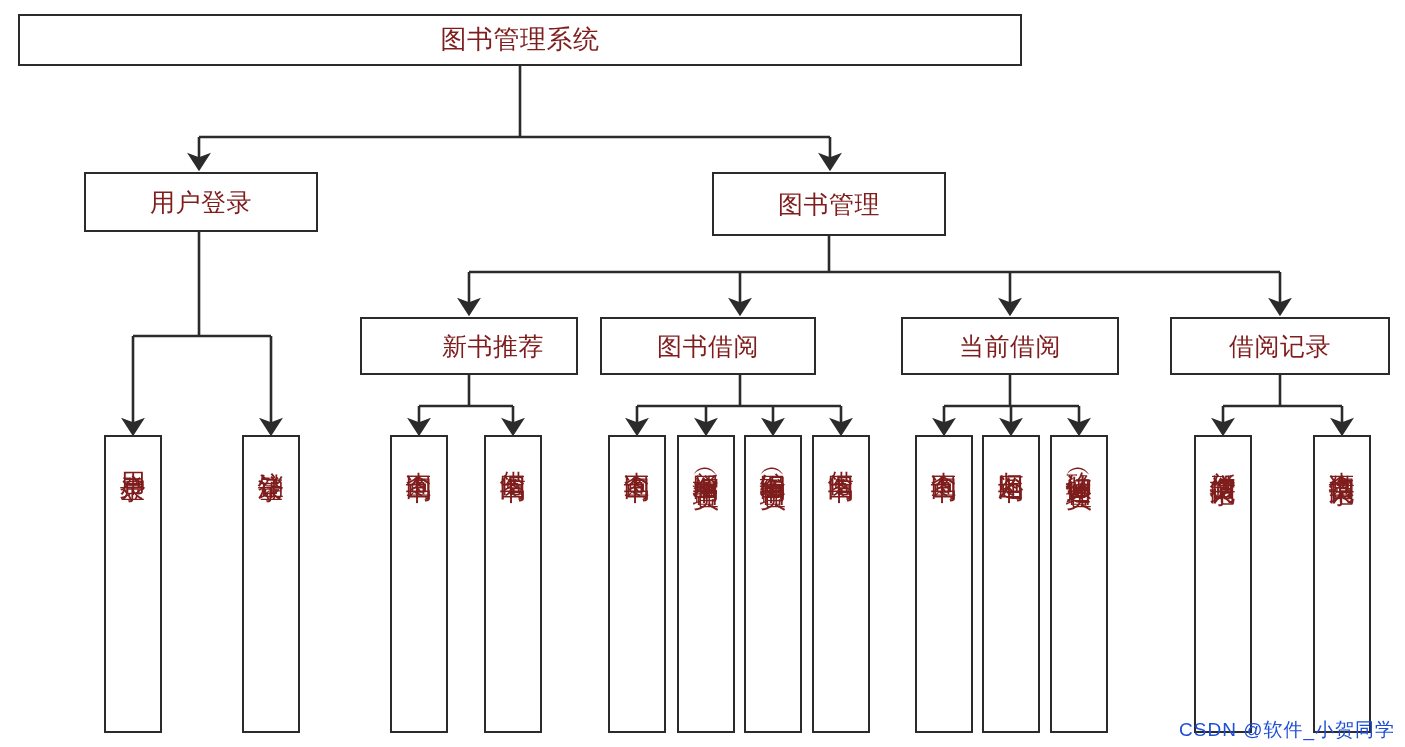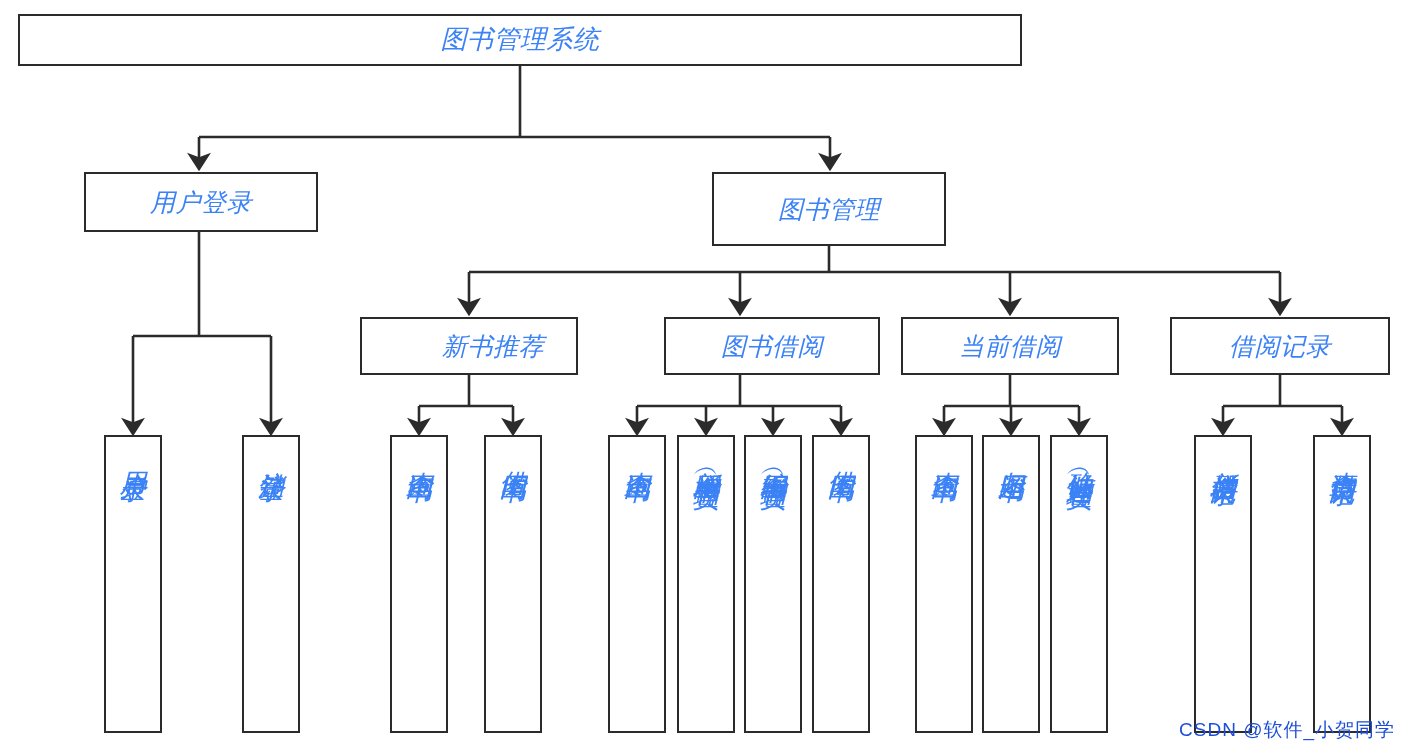--- a/index.html
+++ b/index.html
@@ -26,22 +26,21 @@
     pointer-events: none;
   }
   .node {
     position: absolute;
     box-sizing: border-box;
     border: 2.5px solid #2b2b2b;
     background: #ffffff;
     display: flex;
     align-items: center;
     justify-content: center;
-    color: #3b82f6;
-    font-style: italic;
+    color: #7f1d1d;
   }
   .node-label {
     display: block;
     text-align: center;
     line-height: 1.12;
     letter-spacing: 0.5px;
   }
   
   .node.horiz .node-label {
     writing-mode: horizontal-tb;
@@ -132,29 +131,29 @@
   </svg>
 
   <div class="node horiz root" style="left:18px; top:14px; width:1004px; height:52px;">
     <span class="node-label">图书管理系统</span>
   </div>
 
   <div class="node horiz" style="left:84px; top:172px; width:234px; height:60px;">
     <span class="node-label">用户登录</span>
   </div>
 
-  <div class="node horiz" style="left:712px; top:172px; width:234px; height:74px;justify-content:center;">
+  <div class="node horiz" style="left:712px; top:172px; width:234px; height:64px;justify-content:center;">
     <span class="node-label">图书管理</span>
   </div>
 
   <div class="node horiz" style="left:360px; top:317px; width:218px; height:58px;padding-left:48px;">
     <span class="node-label">新书推荐</span>
   </div>
 
-  <div class="node horiz" style="left:664px; top:317px; width:216px; height:58px;">
+  <div class="node horiz" style="left:600px; top:317px; width:216px; height:58px;">
     <span class="node-label">图书借阅</span>
   </div>
 
   <div class="node horiz" style="left:901px; top:317px; width:218px; height:58px;">
     <span class="node-label">当前借阅</span>
   </div>
 
   <div class="node horiz" style="left:1170px; top:317px; width:220px; height:58px;">
     <span class="node-label">借阅记录</span>
   </div>

